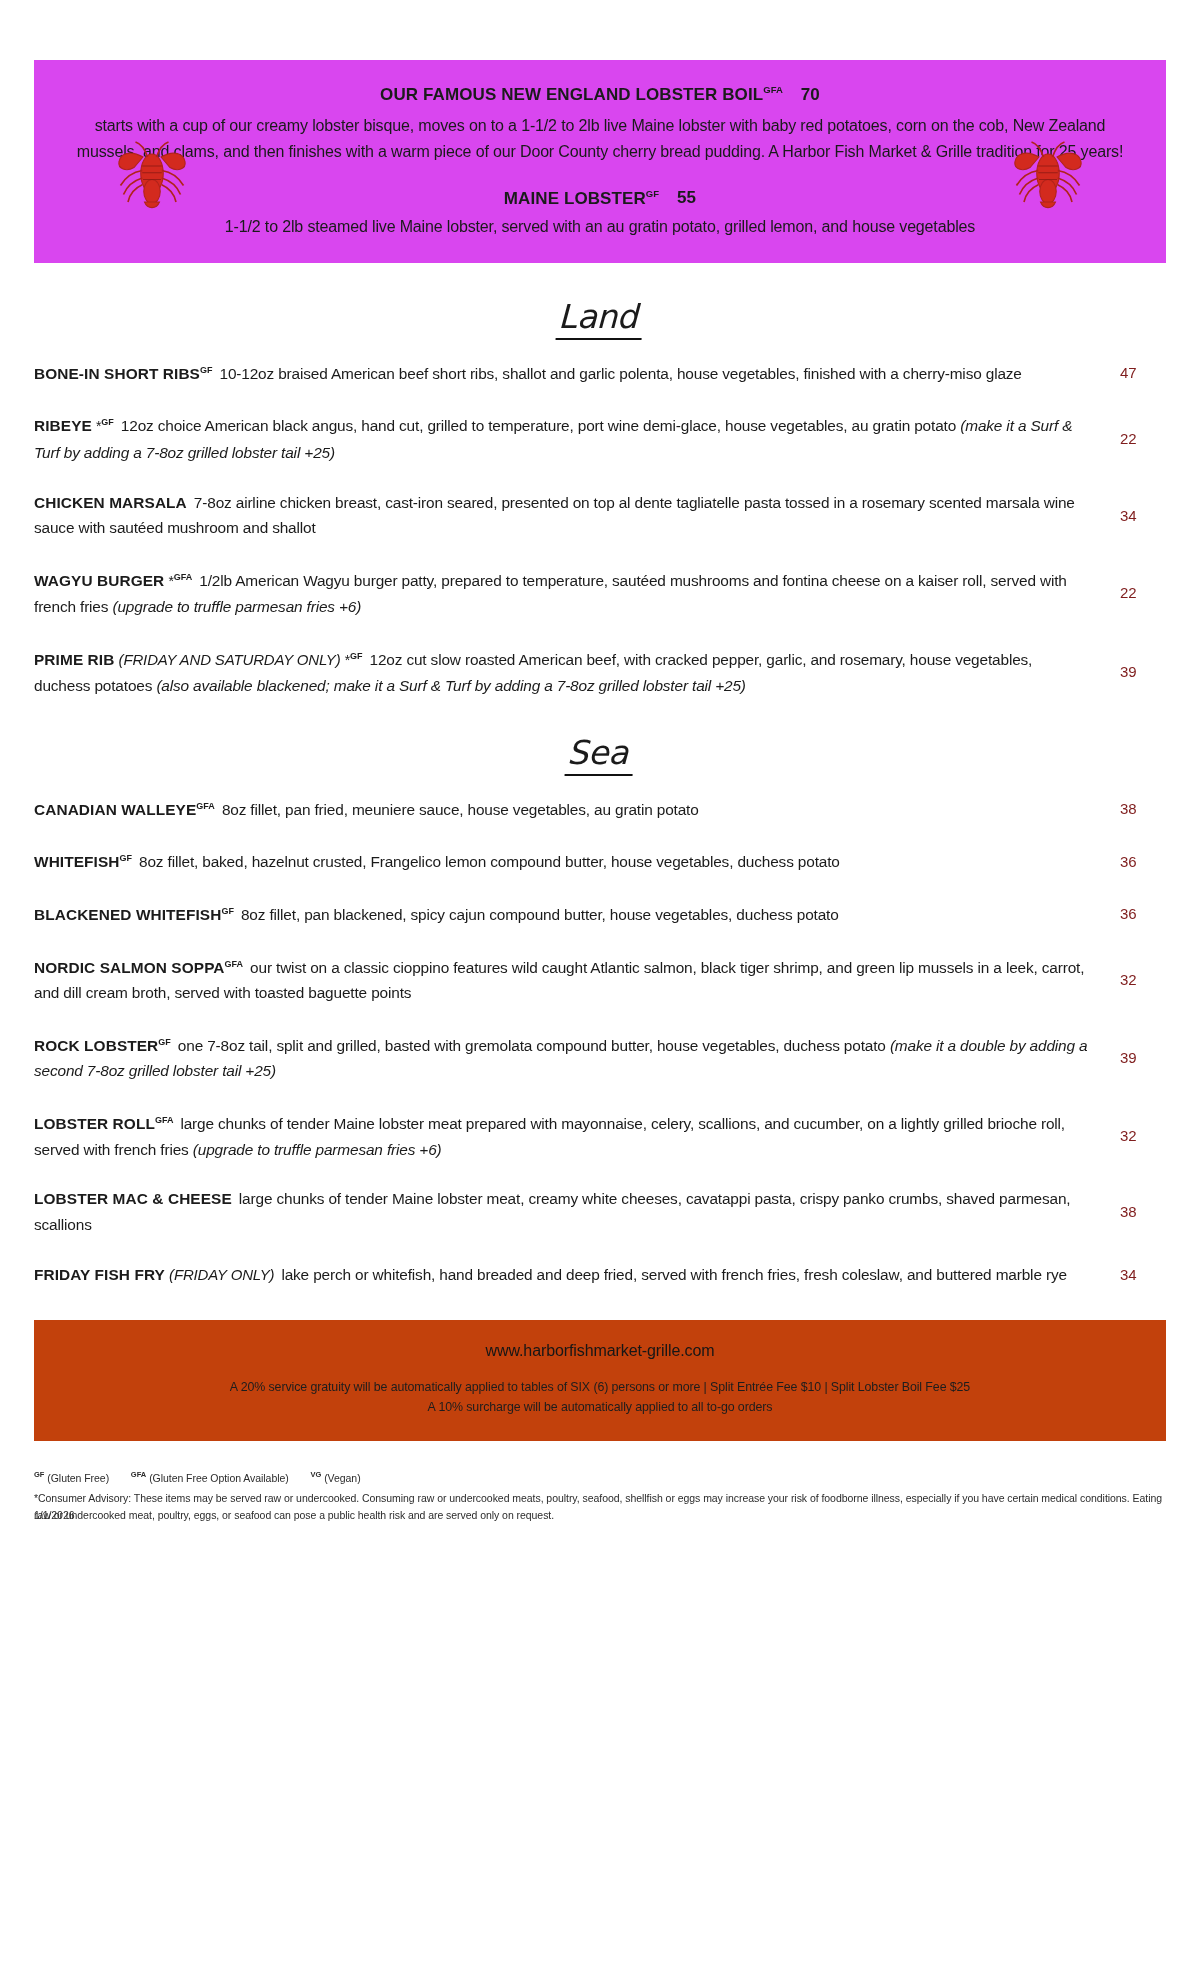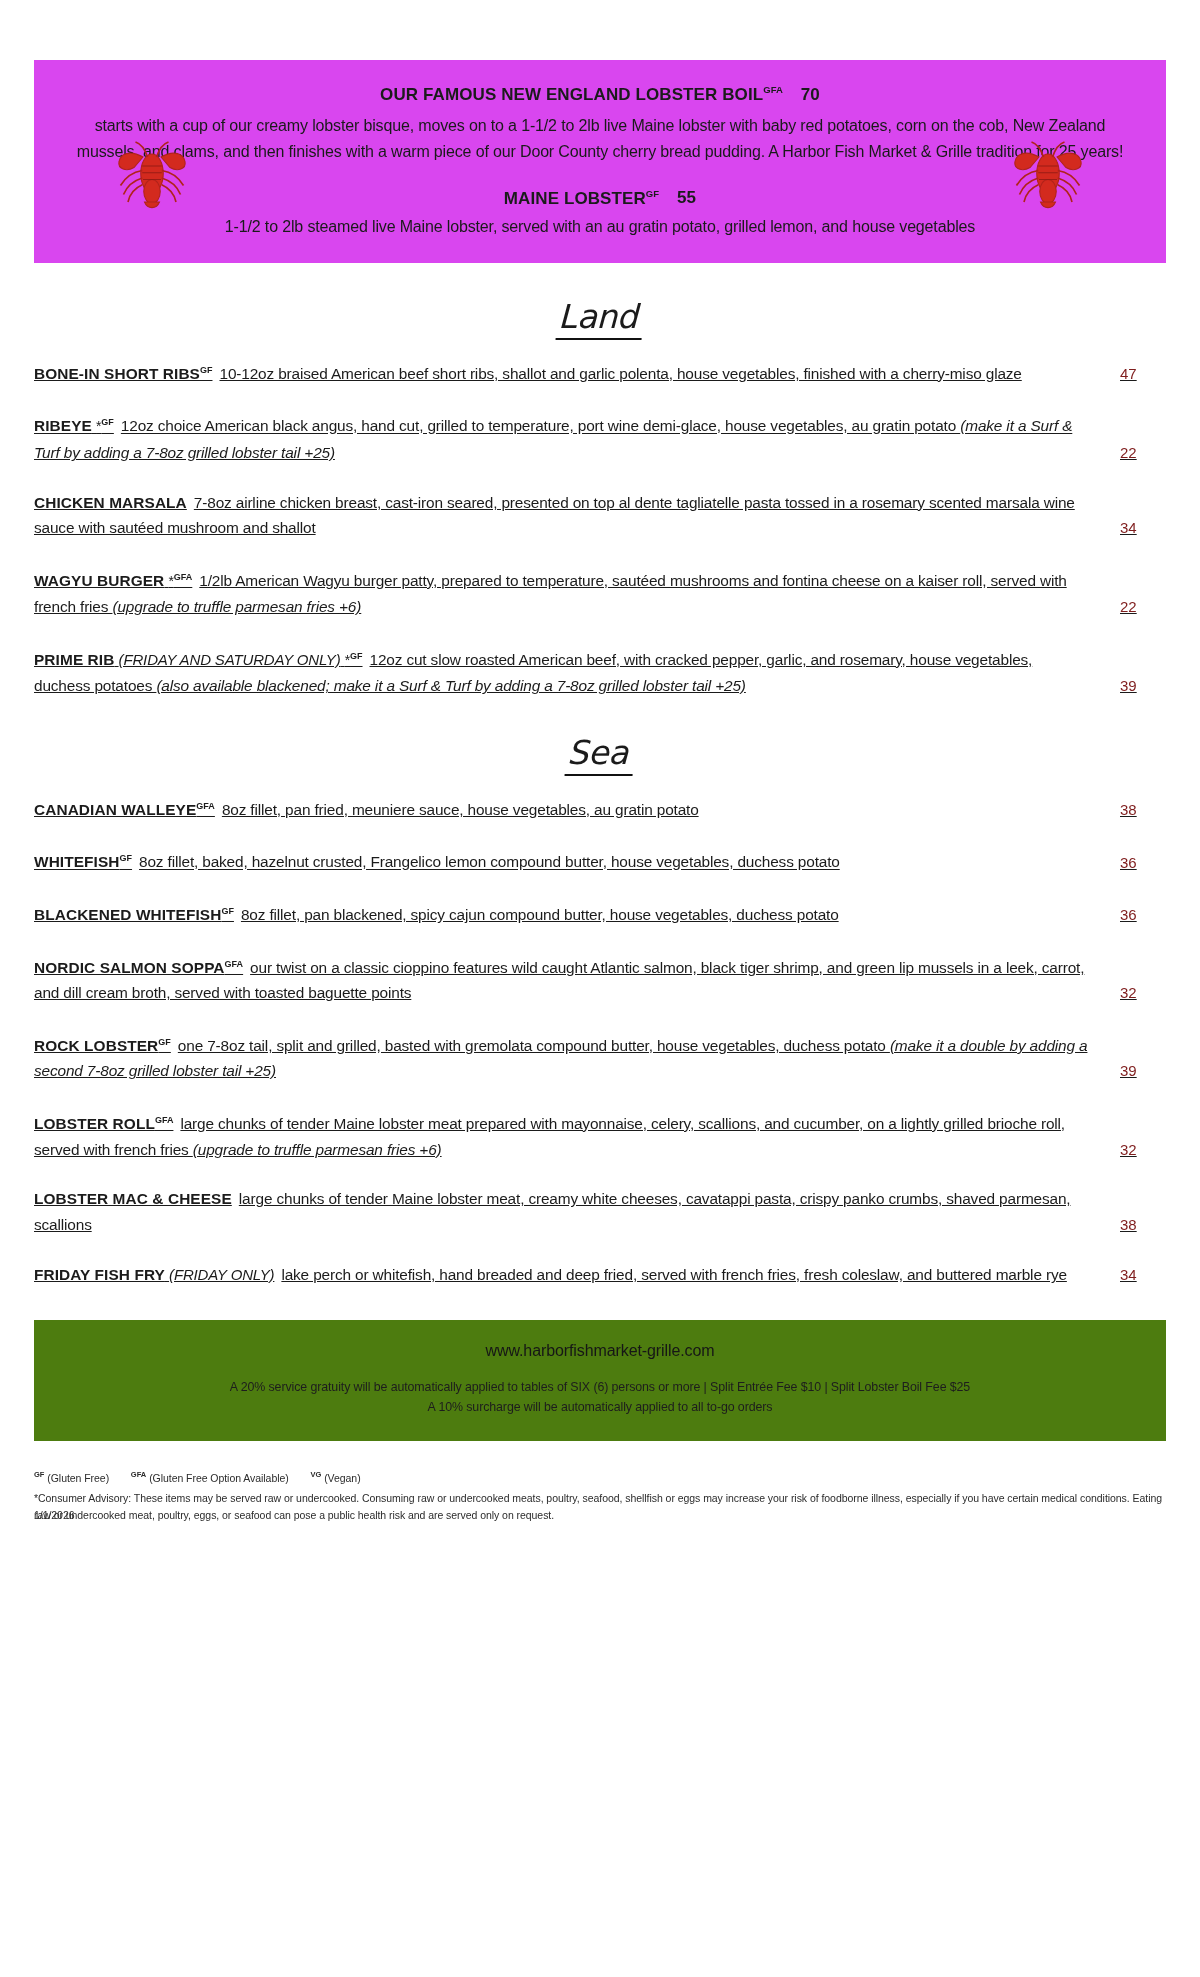--- a/index.html
+++ b/index.html
@@ -87,23 +87,22 @@
     display: inline-block;
     transform: skewX(-4deg);
   }
 
   
   .menu-list {
     padding: 0 34px;
   }
   .menu-item {
     display: flex;
-    align-items: flex-end;
+    align-items: center;
     margin-bottom: 24px;
-    text-decoration: underline;
   }
   .menu-item-body {
     flex: 1 1 auto;
     padding-right: 28px;
     font-size: 15.4px;
     line-height: 25.5px;
     letter-spacing: -0.15px;
     color: #1b1b1b;
   }
   .menu-item-price {
@@ -135,21 +134,21 @@
     font-size: 15px;
   }
   .paren-ital {
     font-style: italic;
   }
   .desc-gap { display: inline-block; width: 7px; }
 
   
   .info-box {
     margin: 32px 34px 0 34px;
-    background: #4d7c0f;
+    background: #c2410c;
     padding: 22px 30px 24px 30px;
     text-align: center;
   }
   .info-url {
     font-size: 16px;
     letter-spacing: -0.1px;
     color: #161616;
     margin-bottom: 17px;
   }
   .info-policy {

